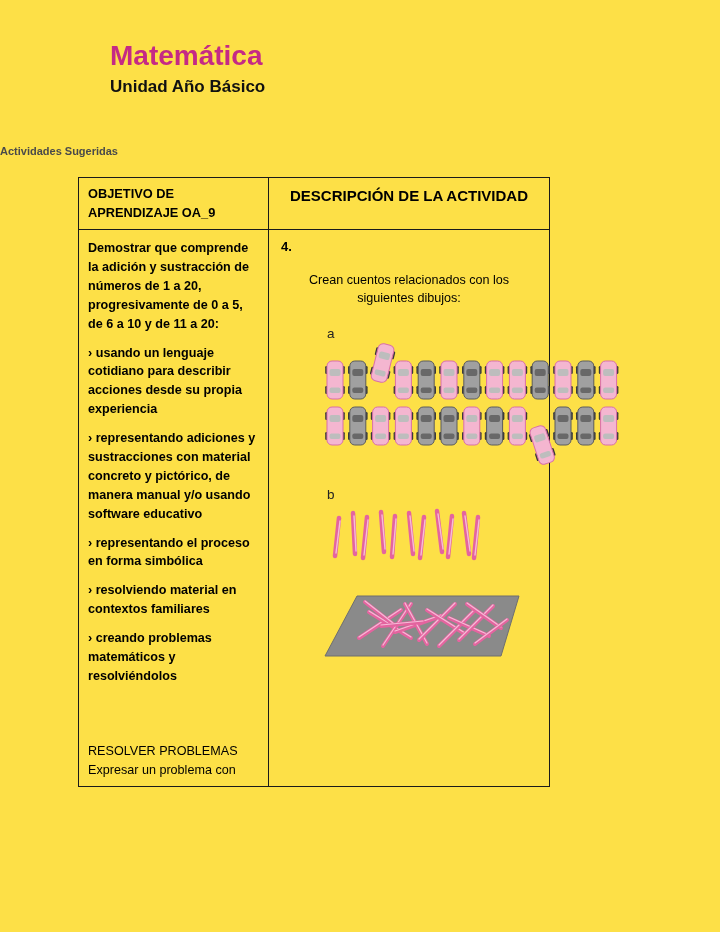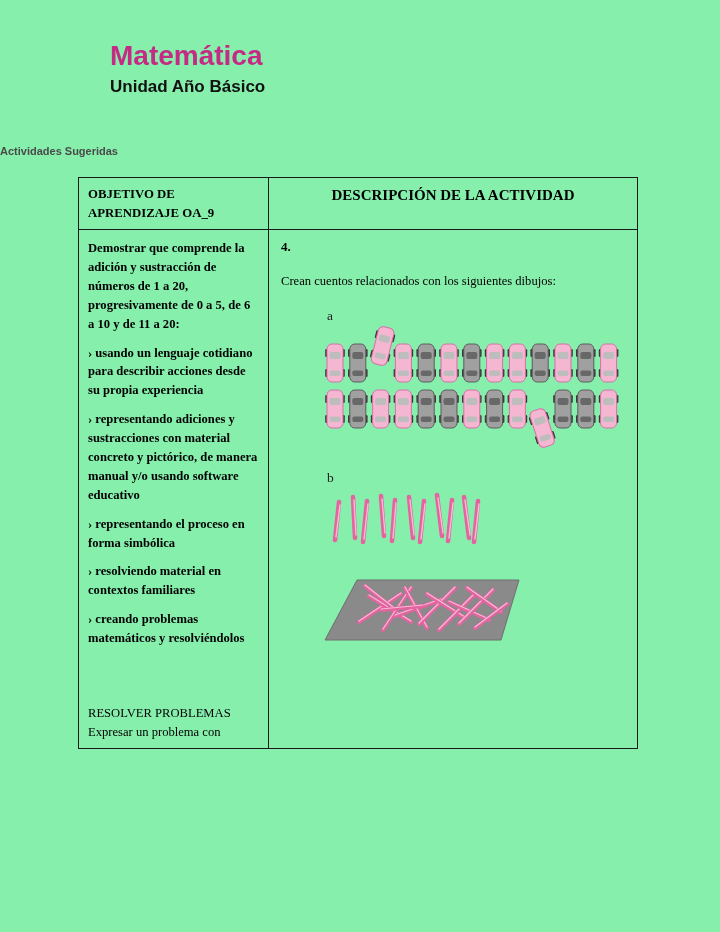--- a/index.html
+++ b/index.html
@@ -2,44 +2,44 @@
 <html><head>
 <meta charset="utf-8">
 <style>
   * { margin:0; padding:0; box-sizing:border-box; }
   html,body { background:#ffffff; }
   body {
     width:720px; height:932px;
     font-family:"Liberation Sans", sans-serif;
     color:#000;
   }
-  .page { position:relative; width:720px; height:932px; background:#86efac; overflow:hidden; }
+  .page { position:relative; width:720px; height:932px; background:#fde047; overflow:hidden; }
 
   .doc-header { display:flex; justify-content:space-between; padding:40px 126px 0 110px; }
   .doc-title { font-size:28px; font-weight:bold; color:#c52a85; }
   .doc-subtitle { font-size:17px; font-weight:bold; color:#111; margin-top:5px; }
   .doc-header-right { padding-top:9px; }
   .unit-label { font-size:17px; font-weight:bold; color:#c52a85; }
   .oa-label { font-size:17px; font-weight:bold; color:#c52a85; margin-top:13px; }
 
   .section-title { text-align:left; font-size:11px; font-weight:bold; color:#4a4a4a; margin-top:48px; }
 
-  table.atable { border-collapse:collapse; margin:20px 0 0 78px; width:560px; table-layout:fixed;font-family:Liberation Serif, serif; }
+  table.atable { border-collapse:collapse; margin:20px 0 0 78px; width:472px; table-layout:fixed; }
   .atable th, .atable td { border:1px solid #1a1a1a; vertical-align:top; }
   th.obj-h { width:190px; text-align:left; font-size:12.8px; padding:7px 9px; line-height:1.45; font-weight:bold; }
   th.desc-h { text-align:center; font-size:15px; padding:7px 9px; line-height:1.45; font-weight:bold; }
   td.obj-cell { padding:9px 10px 6px 9px; }
   td.act-cell { padding:9px 12px; }
 
   .obj-cell p { font-size:12.6px; font-weight:bold; line-height:1.5; margin-bottom:10px; }
   .obj-cell p.plain { font-weight:normal; margin-bottom:0; }
   .big-gap { height:46px; }
 
   .act-num { font-weight:bold; font-size:13px; }
-  .act-desc { font-size:12.6px; margin-top:17px; line-height:1.45; }
+  .act-desc { font-size:12.6px; margin-top:17px; line-height:1.45;text-align:center; }
   .fig-label { font-size:13.5px; margin:18px 0 2px 46px; color:#222; }
   .fig { margin-left:42px; line-height:0; }
 </style>
 </head>
 <body>
 
 <div class="page">
 
   <div class="doc-header">
     <div class="doc-header-left">

